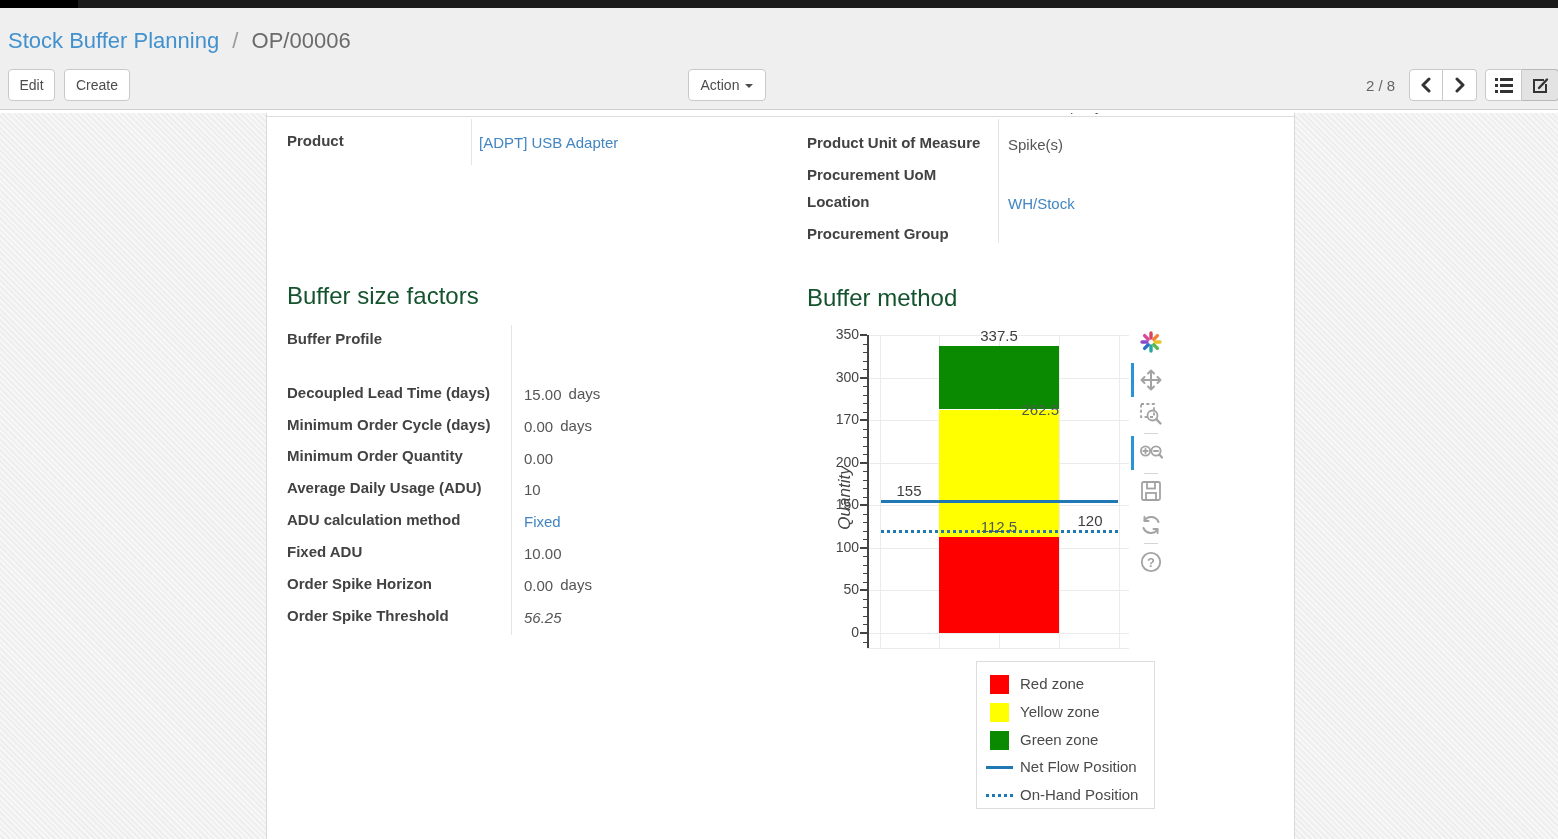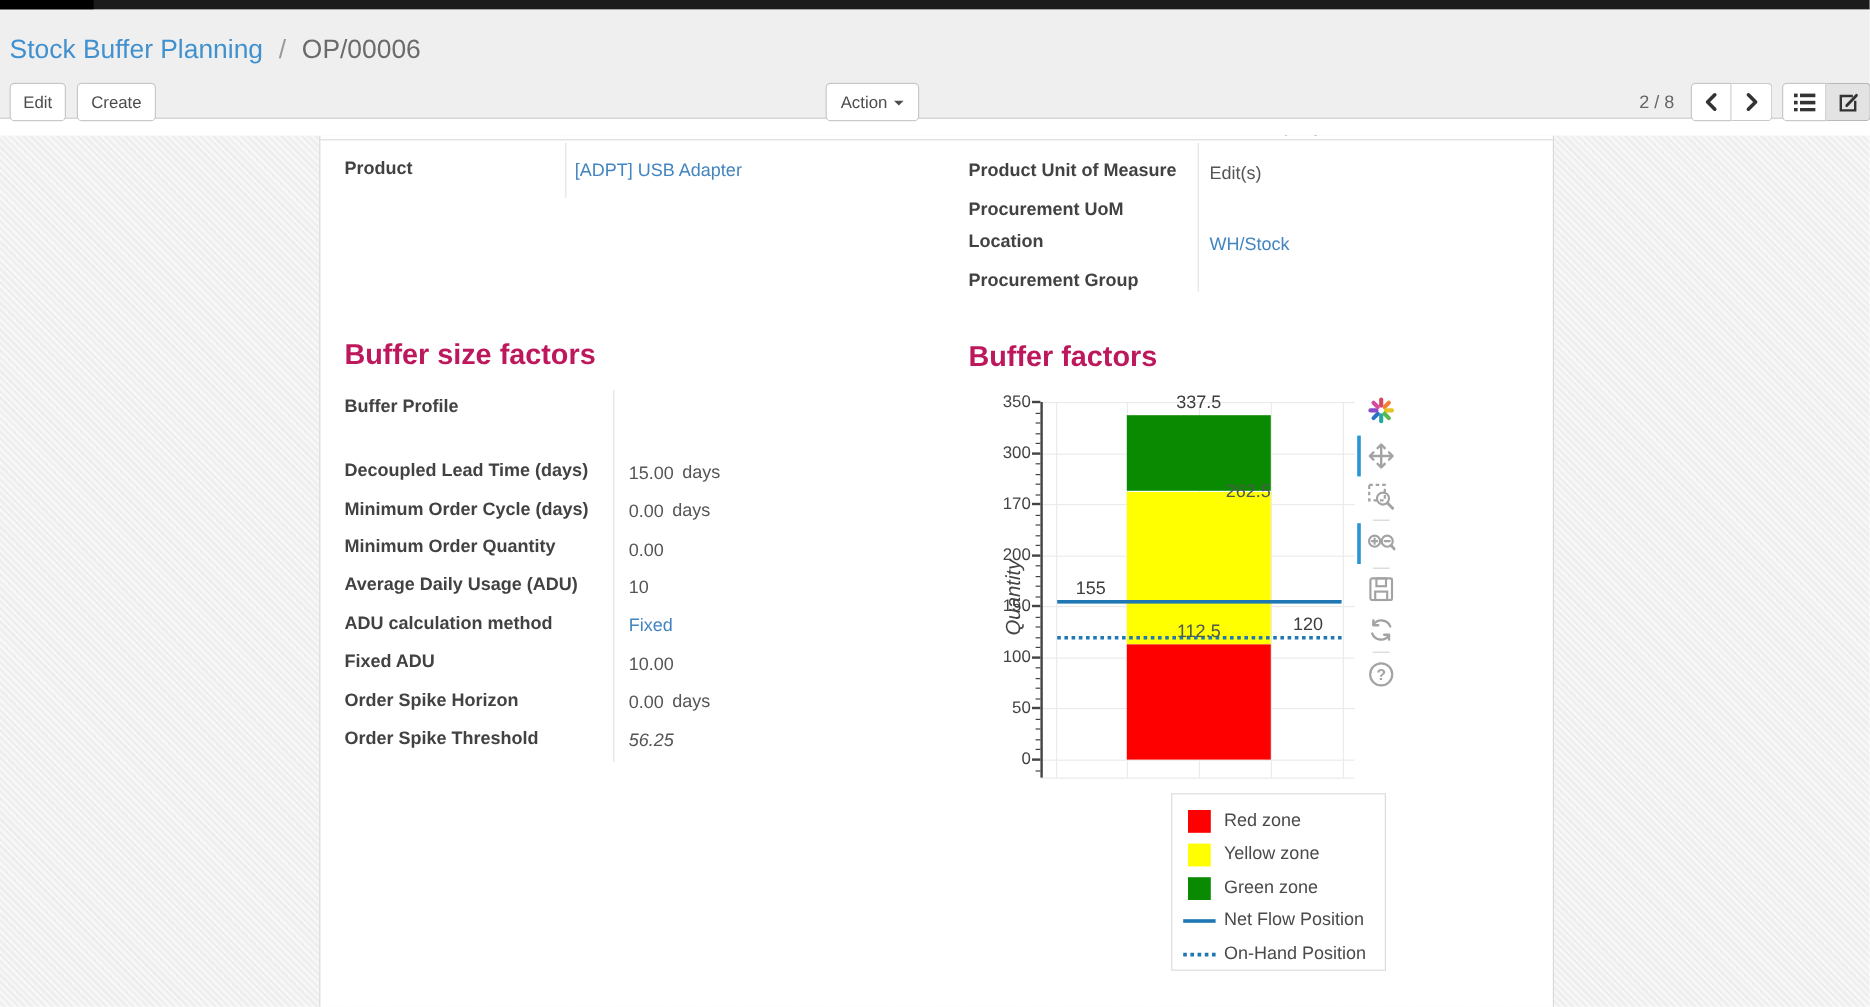--- a/index.html
+++ b/index.html
@@ -4,21 +4,21 @@
 <style>
   * { margin:0; padding:0; box-sizing:border-box; }
   html,body { width:1558px; height:839px; overflow:hidden;
     font-family:"Liberation Sans", sans-serif; background:#fff; }
 
   
   .topbar { position:absolute; left:0; top:0; width:1558px; height:8px; background:#1b1b1b; }
   .topbar .menu-stub { position:absolute; left:0; top:0; width:78px; height:8px; background:#000; }
 
   
-  .controlpanel { position:absolute; left:0; top:8px; width:1558px; height:91px;
+  .controlpanel { position:absolute; left:0; top:8px; width:1558px; height:102px;
     background:#efeff0; border-bottom:1px solid #cfcfcf; }
   .breadcrumb { position:absolute; left:8px; top:20px; font-size:22px; white-space:nowrap; }
   .breadcrumb .bc-link { color:#4191ce; text-decoration:none; cursor:pointer; }
   .breadcrumb .bc-sep { color:#9a9a9a; padding:0 7px; }
   .breadcrumb .bc-current { color:#6b6b6b; }
 
   .btn { position:absolute; height:32px; background:#fff; border:1px solid #c9c9c9;
     border-radius:4px; font-size:14px; color:#4c4c4c; text-align:center; line-height:30px;
     cursor:pointer; font-family:"Liberation Sans", sans-serif; }
   .btn-edit { left:8px; top:61px; width:47px; }
@@ -49,21 +49,21 @@
   .clip-row .clip-text { position:absolute; left:741px; top:-16px; font-size:15px; color:#555; }
   .sheet-topline { position:absolute; left:0; top:3px; width:100%; height:0; border-top:1px solid #ddd; }
 
   .flabel { position:absolute; font-size:15px; font-weight:700; color:#424242; white-space:nowrap; }
   .fvalue { position:absolute; font-size:15px; color:#555; white-space:nowrap; }
   .fvalue.link, a.fvalue { color:#4285c0; cursor:pointer; text-decoration:none; }
   .fvalue.wrap { white-space:normal; width:250px; line-height:22px; }
   .vdivider { position:absolute; width:0; border-left:1px solid #e4e4e4; }
   .suffix { margin-left:7px; position:relative; top:-1px; color:#555; }
 
-  .section-title { position:absolute; font-size:24px; font-weight:700; color:#be185d; white-space:nowrap; }
+  .section-title { position:absolute; font-size:24px; font-weight:400; color:#14532d; white-space:nowrap; }
 
   
   .chart { position:absolute; left:540px; top:212px; width:370px; height:340px; }
   .hgrid { position:absolute; height:0; border-top:1px solid #ebebeb; }
   .vgrid { position:absolute; width:0; border-left:1px solid #ebebeb; }
   .seg { position:absolute; }
   .yaxis { position:absolute; width:0; border-left:2px solid #444; }
   .tickmajor { position:absolute; width:7px; height:0; border-top:2px solid #444; }
   .tickminor { position:absolute; width:4px; height:0; border-top:1px solid #444; }
   .ticklabel { position:absolute; left:0; width:52px; text-align:right; font-size:14px; color:#444; }
@@ -158,21 +158,21 @@
 
     <div class="flabel" style="left:20px; top:19px;">Product</div>
     <div class="vdivider" style="left:204px; top:6px; height:46px;"></div>
     <a class="fvalue link" style="left:212px; top:21px;">[ADPT] USB Adapter</a>
 
     <div class="flabel" style="left:540px; top:21px;">Product Unit of Measure</div>
     <div class="flabel" style="left:540px; top:53px;">Procurement UoM</div>
     <div class="flabel" style="left:540px; top:80px;">Location</div>
     <div class="flabel" style="left:540px; top:112px;">Procurement Group</div>
     <div class="vdivider" style="left:731px; top:6px; height:124px;"></div>
-    <div class="fvalue" style="left:741px; top:23px;">Edit(s)</div>
+    <div class="fvalue" style="left:741px; top:23px;">Spike(s)</div>
     <div class="fvalue" style="left:741px; top:55px;"></div>
     <a class="fvalue link" style="left:741px; top:82px;">WH/Stock</a>
     <div class="fvalue" style="left:741px; top:114px;"></div>
 
     <div class="section-title" style="left:20px; top:169px;">Buffer size factors</div>
     <div class="vdivider" style="left:244px; top:212px; height:310px;"></div>
 
     <div class="flabel" style="left:20px; top:217px;">Buffer Profile</div>
 
     <div class="flabel" style="left:20px; top:271px;">Decoupled Lead Time (days)</div>
@@ -192,21 +192,21 @@
 
     <div class="flabel" style="left:20px; top:430px;">Fixed ADU</div>
     <div class="fvalue" style="left:257px; top:432px;"><span>10.00</span></div>
 
     <div class="flabel" style="left:20px; top:462px;">Order Spike Horizon</div>
     <div class="fvalue" style="left:257px; top:464px;"><span>0.00</span><span class="suffix">days</span></div>
 
     <div class="flabel" style="left:20px; top:494px;">Order Spike Threshold</div>
     <div class="fvalue" style="left:257px; top:496px;font-style:italic;"><span>56.25</span></div>
 
-    <div class="section-title" style="left:540px; top:171px;">Buffer factors</div>
+    <div class="section-title" style="left:540px; top:171px;">Buffer method</div>
 
     <div class="chart" id="chart">
         <div class="anno right" style="top: 186.829px; z-index: 5;">120</div>
         <div class="anno bar-inner" style="top: 193.214px; z-index: 5;">112.5</div>
         <div class="anno left" style="top: 157.029px; z-index: 5;">155</div>
         <div class="anno bar-inner" style="top: 76px; z-index: 5; text-align: right;">262.5</div>
         <div class="anno bar-top" style="top: 1.64286px; z-index: 5;">337.5</div>
         <div class="hline dotted" style="top: 204.829px; left: 74px; width: 237px; z-index: 4; color: rgb(31, 119, 180);"></div>
         <div class="hline solid" style="top: 175.029px; left: 74px; width: 237px; z-index: 4; color: rgb(31, 119, 180);"></div>
         <div class="tickminor" style="top: 18.5143px; left: 56px; z-index: 3;"></div>

